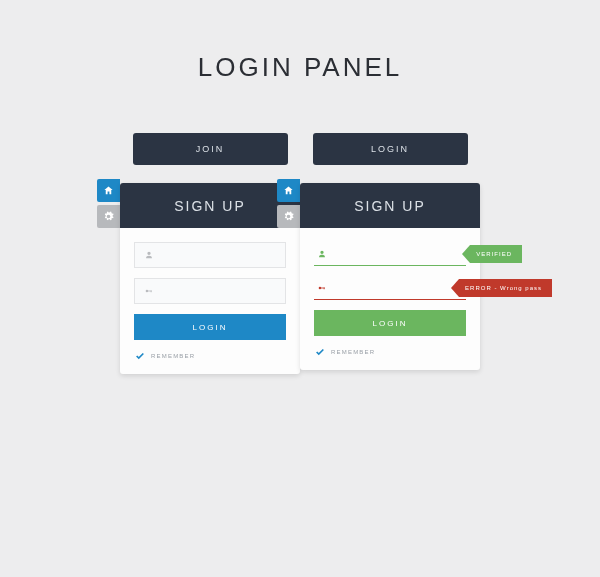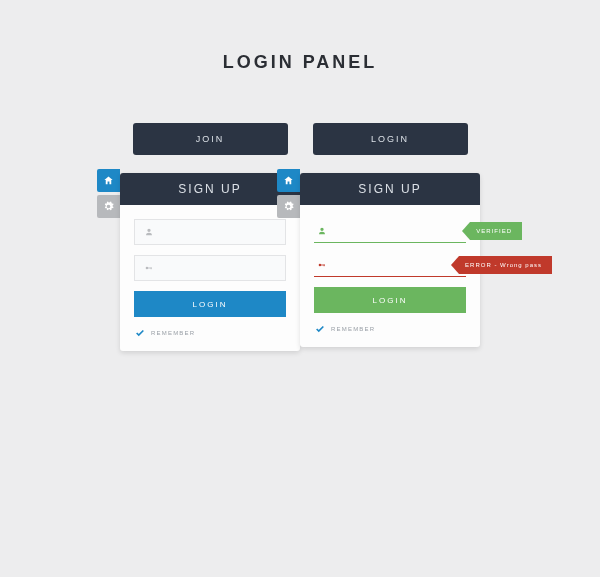--- a/index.html
+++ b/index.html
@@ -16,22 +16,22 @@
     text-align: center;
     padding-top: 50px;
   }
   .title-thin {
     font-size: 22px;
     font-weight: 200;
     letter-spacing: 4px;
     color: #3a3d44;
   }
   .title-bold {
-    font-size: 18px;
-    font-weight: 700;
+    font-size: 26px;
+    font-weight: 400;
     letter-spacing: 3px;
     color: #2b2e34;
     margin-top: 2px;
   }
   .panels {
     display: flex;
     justify-content: center;
     margin-top: 50px;
     position: relative;
   }
@@ -54,24 +54,24 @@
     cursor: pointer;
   }
   .card {
     width: 180px;
     background: #fdfdfd;
     border-radius: 3px;
     box-shadow: 0 2px 5px rgba(0,0,0,0.12);
     position: relative;
   }
   .card-header {
-    height: 32px;
+    height: 45px;
     background: #2b3443;
     color: #dbe0e6;
-    font-size: 12px;
+    font-size: 14px;
     letter-spacing: 2px;
     display: flex;
     align-items: center;
     justify-content: center;
     border-radius: 3px 3px 0 0;
   }
   .card-body {
     padding: 14px 14px 12px 14px;
   }
   .field {

